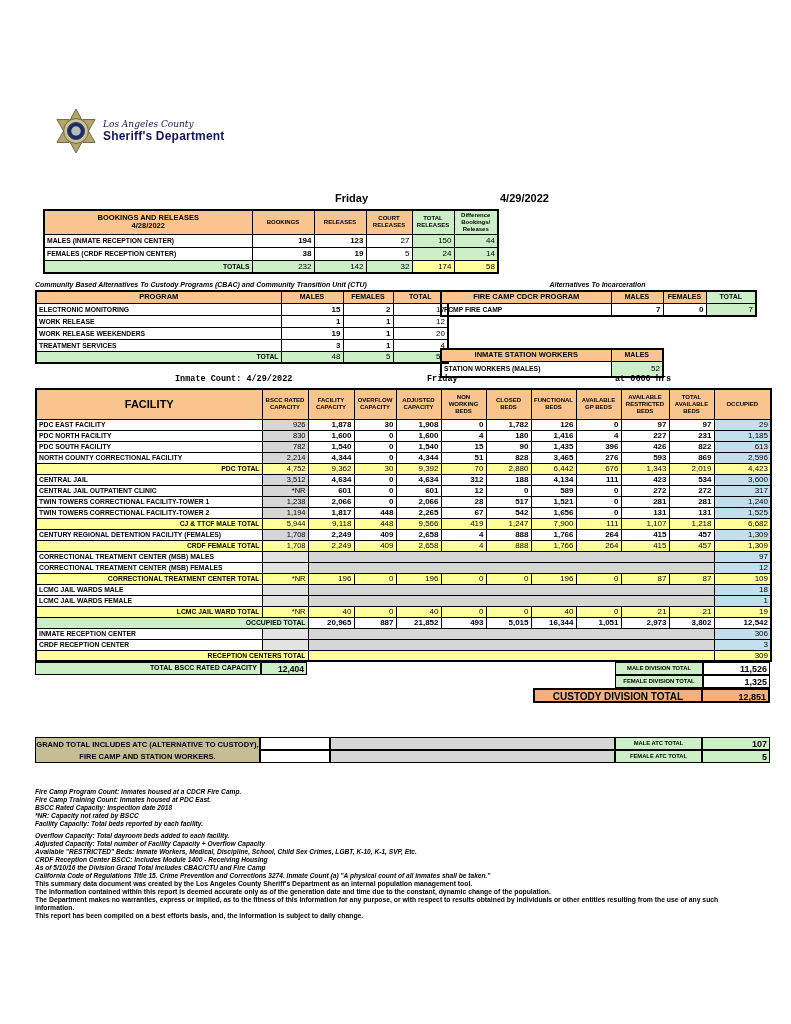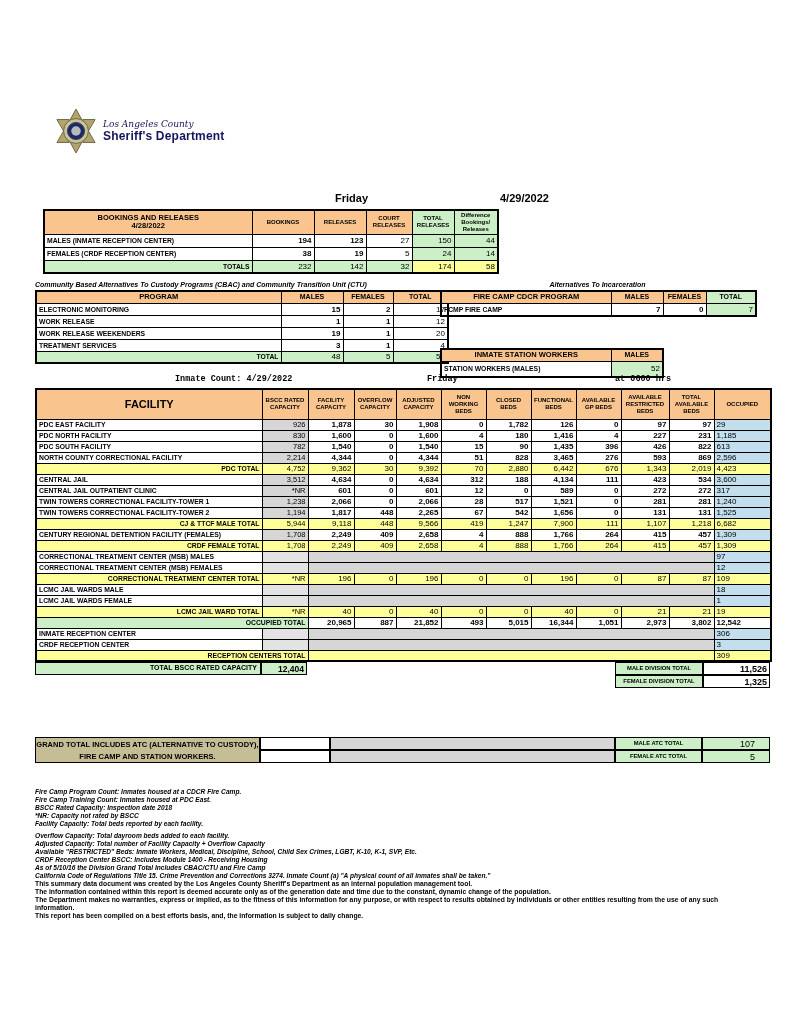--- a/index.html
+++ b/index.html
@@ -56,21 +56,21 @@
   .countline .c1 { position:absolute; left:140px; }
   .countline .c2 { position:absolute; left:392px; }
   .countline .c3 { position:absolute; left:580px; }
   .fac { width:735px; }
   .fac th { font-size:5.6px; }
   .fac th.facility { font-size:11px; }
   .fac td { height:11px; }
   .fac td.lbl { font-size:6.4px; }
   .fac td.v { font-weight:bold; border-width:1.5px; }
   .fac td.bscc { font-size:7.5px; text-align:right; background:#D6D6D6; }
-  .fac td.occ { font-size:8px; background:#C3DFEE; }
+  .fac td.occ { font-size:8px; text-align:right; background:#C3DFEE; }
   .fac tr.total td { background:#FFFF99; font-weight:400; }
   .fac tr.total td.lbl { text-align:right; font-weight:bold; }
   .fac tr.total td.v { border-width:1px; }
   .fac tr.total td.occ { background:#FFFF99; }
   .fac tr.grayspan td.grayspan { background:#D6D6D6; }
   .fac tr.grayspan td.bscc { background:#E3E3E3; }
   .fac tr.green td { background:#CDEFC8; }
   .fac tr.green td.lbl { text-align:right; }
   .fac tr.green td.v { background:#fff; border-width:1.5px; }
   .fac tr.green td.occ { background:#fff; font-weight:bold; }
@@ -87,21 +87,21 @@
   .sum-custody-val { width:67px; background:#F5AF7D; border:2px solid #000; border-left:none; font-size:9px; font-weight:bold; text-align:right; padding:2px; height:15px; }
   
   .grand { position:absolute; left:35px; top:737px; width:735px; }
   .grand .row { display:flex; height:13px; }
   .tanbox { position:absolute; left:0; top:0; width:225px; height:26px; background:#C5BD96; border:1px solid #000;
             font-size:7.5px; font-weight:bold; text-align:center; line-height:1.55; padding-top:1px; }
   .g-sp1 { width:225px; }
   .g-white { width:70px; border:1px solid #000; background:#fff; }
   .g-gray { width:285px; border:1px solid #000; background:#D6D6D6; }
   .g-lbl { width:87px; background:#CDEFC8; border:1px solid #000; font-size:5.8px; font-weight:bold; text-align:center; padding-top:2px; }
-  .g-val { width:68px; background:#CDEFC8; border:1px solid #000; font-size:9px; font-weight:normal; text-align:right; padding:1px 14px; }
+  .g-val { width:68px; background:#CDEFC8; border:1px solid #000; font-size:9px; font-weight:bold; text-align:right; padding:1px 2px; }
   .g-sp2 { width:580px; }
   .g-grand-lbl { width:87px; background:#9FC8DB; border:2px solid #000; font-size:9.5px; font-weight:bold; text-align:center; padding-top:1px; height:15px; }
   .g-grand-val { width:68px; background:#fff; border:2px solid #000; border-left:none; font-size:9px; font-weight:bold; text-align:right; padding:2px; height:15px; }
   
   .footnotes { position:absolute; left:35px; top:788px; font-size:6.6px; font-weight:bold; font-style:italic; line-height:8px; }
   .footnotes .gap { height:4px; }
   .disclaimer { position:absolute; left:35px; top:880px; font-size:6.8px; line-height:8px; max-width:700px; font-weight:bold; }
 </style>
 </head>
 <body>
@@ -569,20 +569,25 @@
       <div class="sum-val-green">12,404</div>
       <div class="sum-spacer"></div>
       <div class="sum-lbl-sm">MALE DIVISION TOTAL</div>
       <div class="sum-val">11,526</div>
     </div>
     <div class="sumrow">
       <div class="sum-spacer"></div>
       <div class="sum-lbl-sm">FEMALE DIVISION TOTAL</div>
       <div class="sum-val">1,325</div>
     </div>
+    <div class="sumrow" style="height:15px">
+      <div class="sum-spacer"></div>
+      <div class="sum-custody-lbl">CUSTODY DIVISION TOTAL</div>
+      <div class="sum-custody-val">12,851</div>
+    </div>
   </div>
 
   <div class="grand">
     <div class="tanbox">GRAND TOTAL INCLUDES ATC (ALTERNATIVE TO CUSTODY), FIRE CAMP AND STATION WORKERS.</div>
     <div class="row">
       <div class="g-sp1"></div>
       <div class="g-white"></div>
       <div class="g-gray"></div>
       <div class="g-lbl">MALE ATC TOTAL</div>
       <div class="g-val">107</div>

